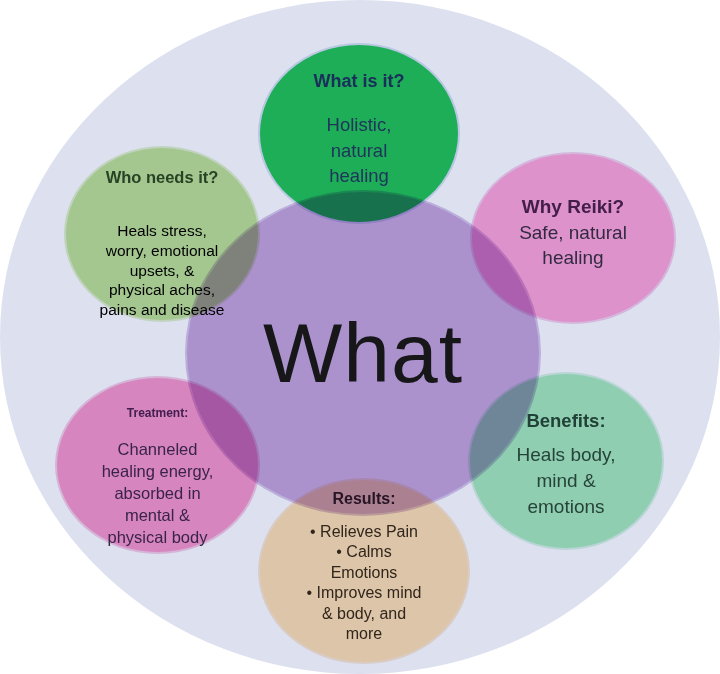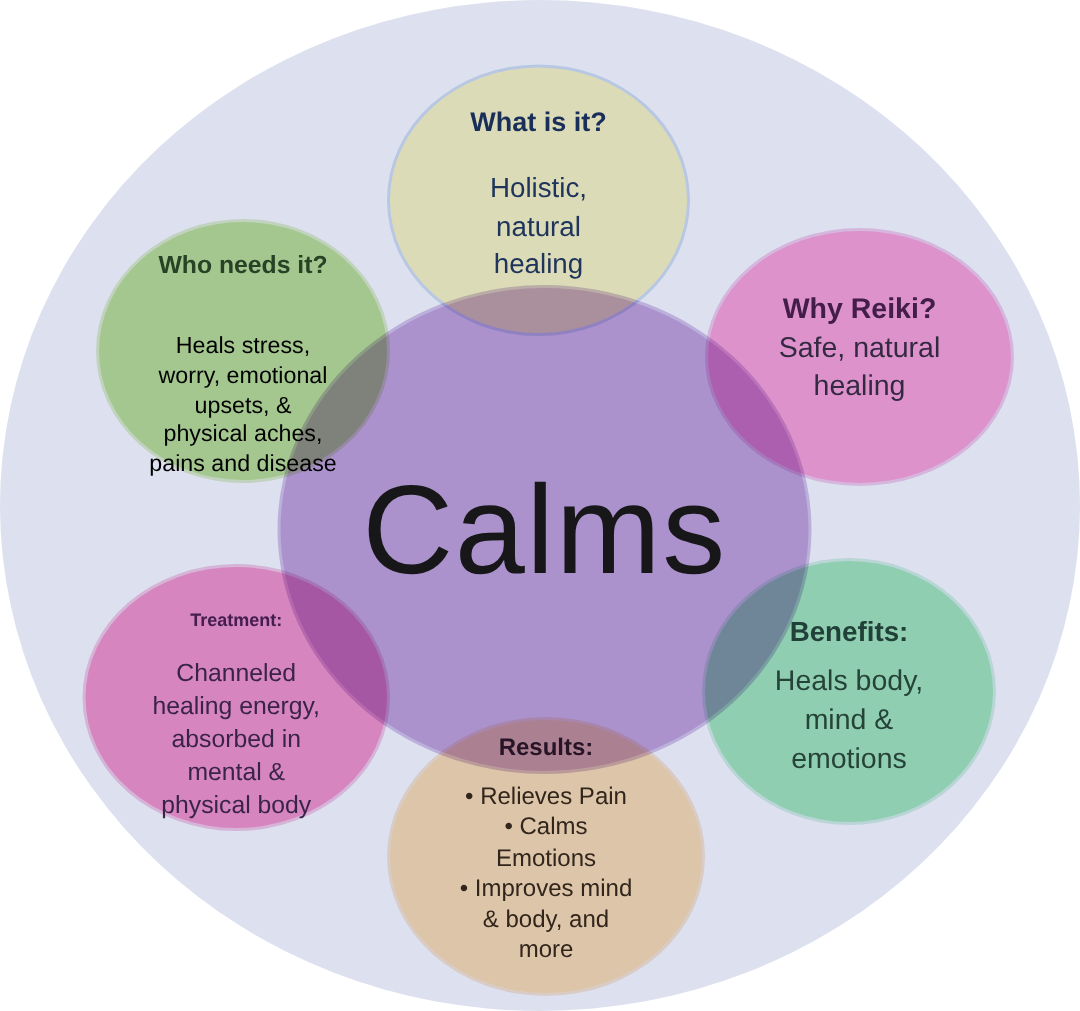--- a/index.html
+++ b/index.html
@@ -64,24 +64,24 @@
   .c-who .title { margin-top: 20px; font-size: 16.5px; }
   .c-who .body  { margin-top: 4px; font-size: 15.5px; line-height: 1.28; }
 </style>
 </head>
 <body>
 
 <div class="stage">
   <div class="outer" style="background-color: rgb(221, 225, 239);">
 
     <div class="circle c-center" style="background-color: rgb(197, 166, 219); border-color: rgb(216, 200, 234);">
-      <span class="center-label" style="color: rgb(26, 26, 26);">Calms</span>
+      <span class="center-label" style="color: rgb(26, 26, 26);">What</span>
     </div>
 
-    <div class="circle c-what" style="background-color: #fef9c3; border-color: rgb(213, 226, 242);">
+    <div class="circle c-what" style="background-color: #22c55e; border-color: rgb(213, 226, 242);">
       <span class="title" style="color: rgb(28, 53, 96);">What is it?</span>
       <span class="body" style="color: rgb(35, 60, 98);">Holistic,
 natural
 healing</span>
     </div>
 
     <div class="circle c-why" style="background-color: rgb(255, 166, 217); border-color: rgb(246, 208, 236); align-items: center;">
       <span class="title" style="color: rgb(77, 33, 80);">Why Reiki?</span>
       <span class="body" style="color: rgb(59, 47, 70);">Safe, natural
 healing</span>

